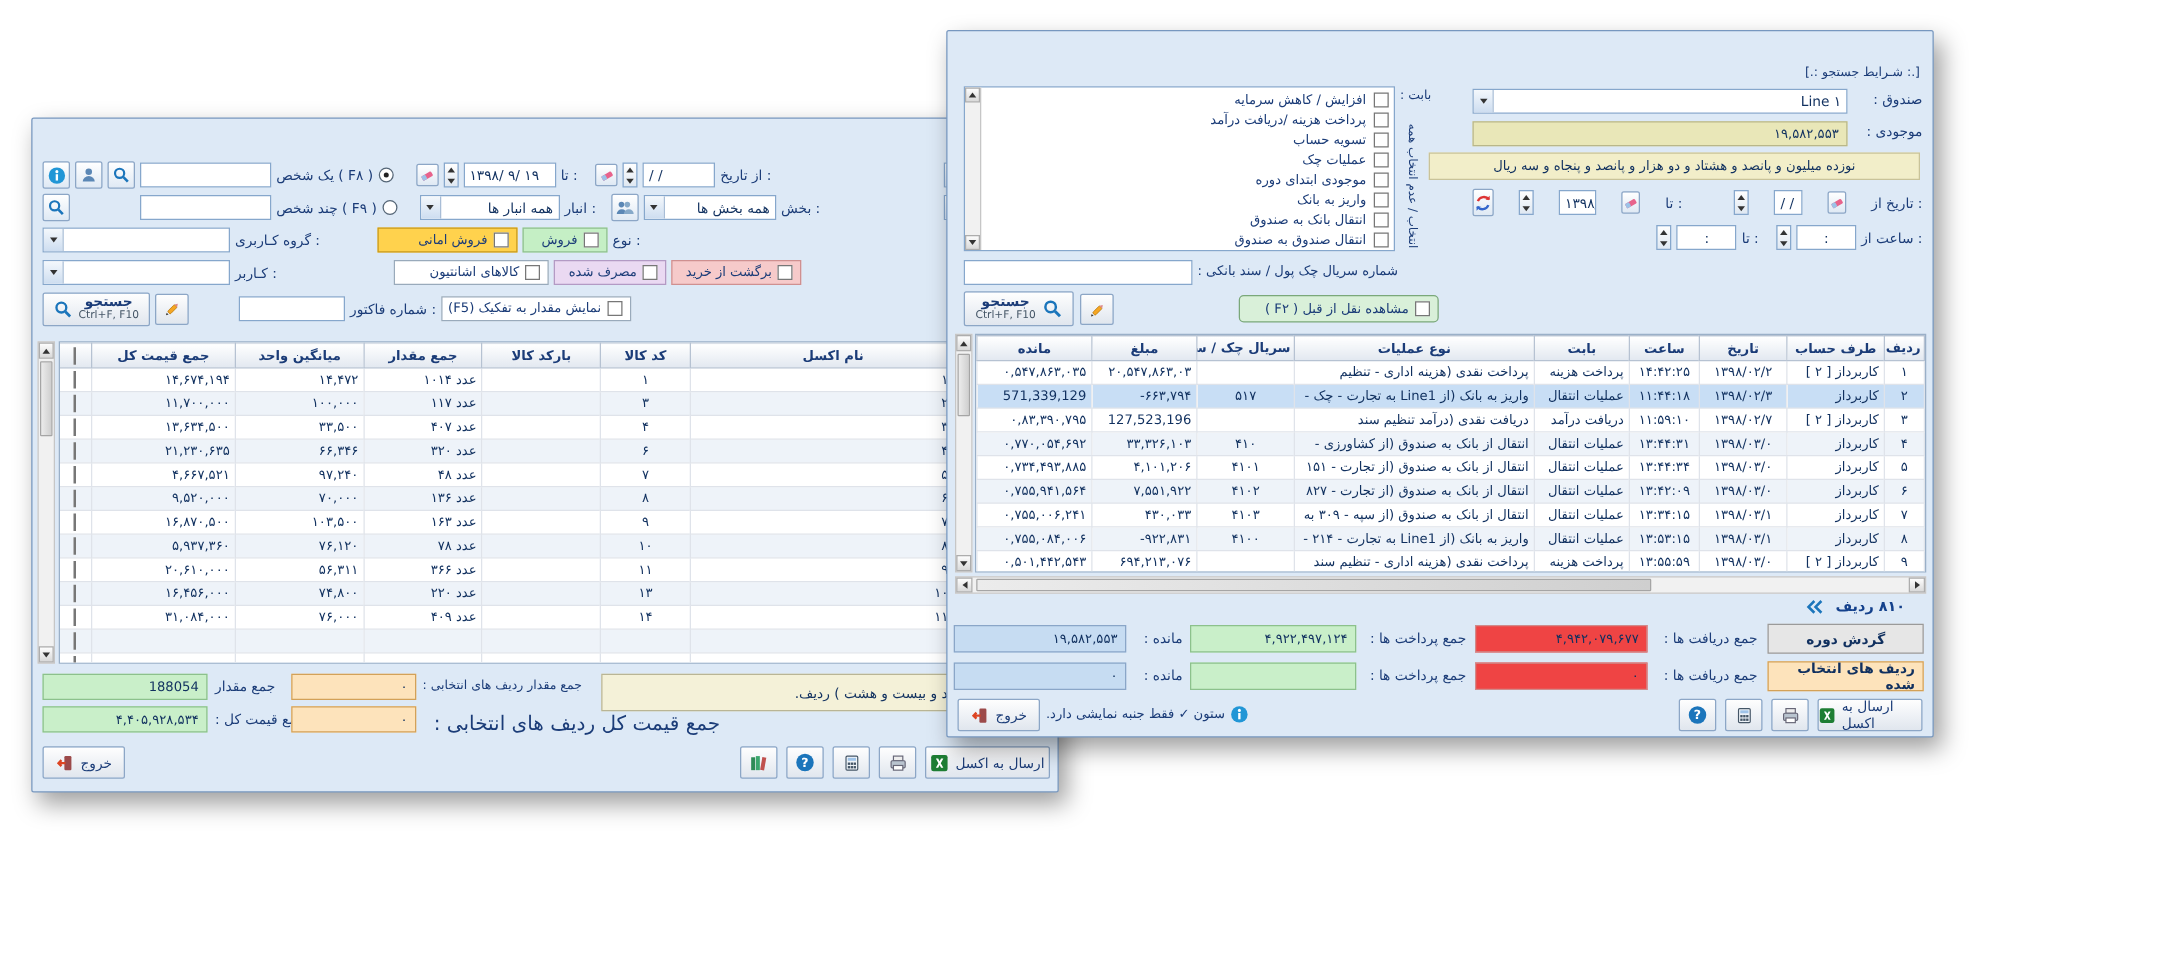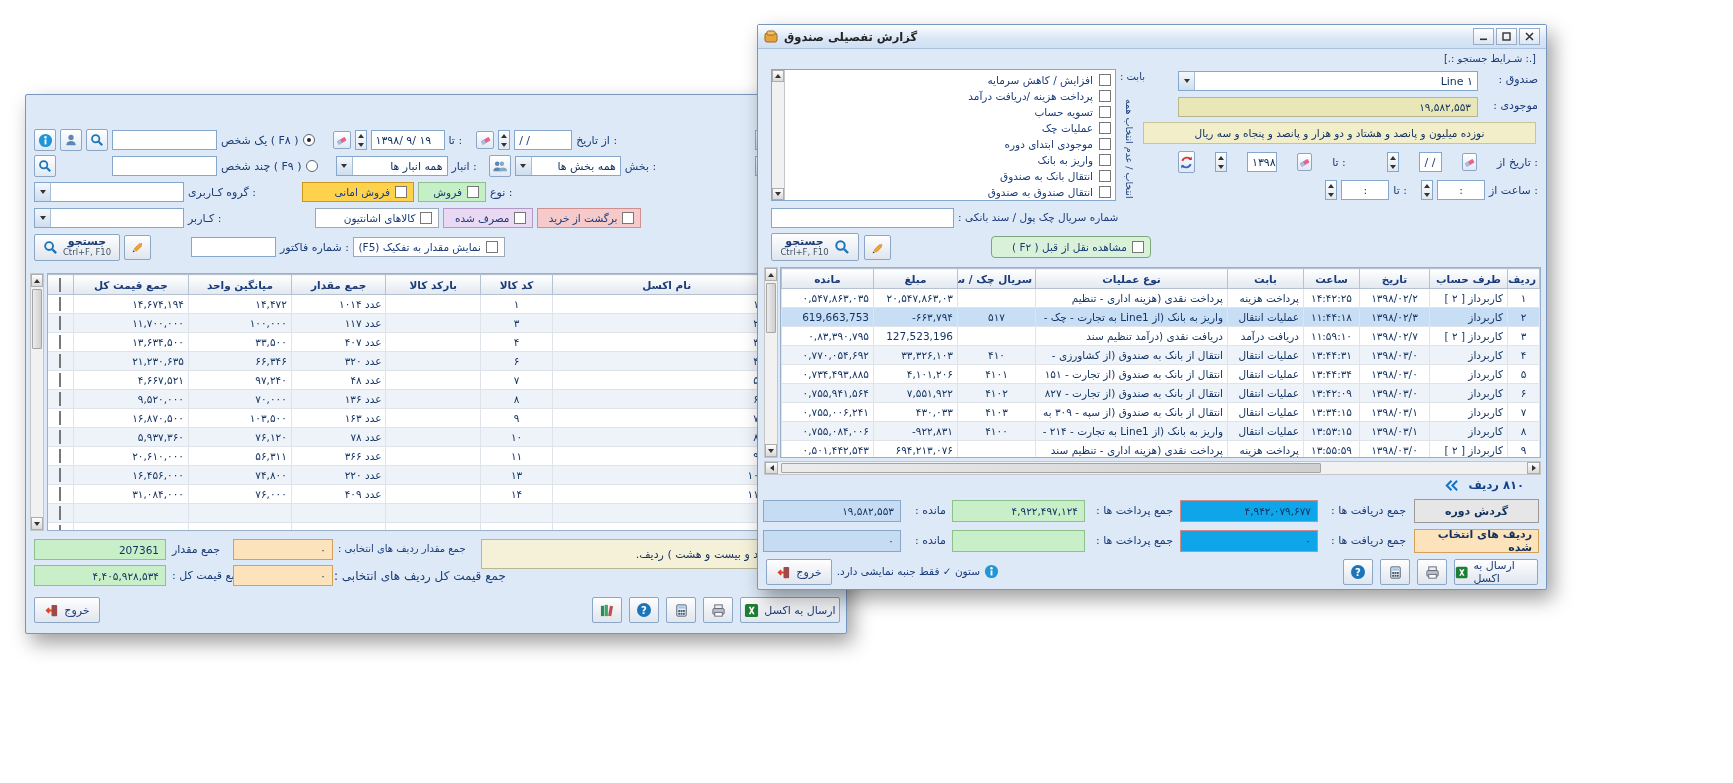--- a/index.html
+++ b/index.html
@@ -40,21 +40,21 @@
 .grid td{border:1px solid #dfe3ea;font-size:10.5px;color:#10305f;height:19px;padding:0 4px;white-space:nowrap;overflow:hidden}
 .grid tr:nth-of-type(even) td{background:#eef3f9}
 .grid tr.sel td{background:#c8def5}
 .tl{direction:ltr}.ar{text-align:right}.ac{text-align:center}.al{text-align:left}
 .sb{position:absolute;background:#f1f1f1;border:1px solid #c6c6c6}
 .sbb{position:absolute;background:linear-gradient(#fdfdfd,#d9d9d9);border:1px solid #adadad;display:flex;align-items:center;justify-content:center}
 .sbt{position:absolute;background:linear-gradient(90deg,#ececec,#cfcfcf);border:1px solid #a5a5a5;border-radius:1px}
 .box{position:absolute;display:flex;align-items:center;padding:0 6px;font-size:11px;color:#10305f}
 .box-green{background:#c9efc9;border:1px solid #8cc18c}
 .box-orange{background:#fde3bb;border:1px solid #d3a158}
-.box-pink{background:#0ea5e9;border:1px solid #d08a8a}
+.box-pink{background:#ef4444;border:1px solid #d08a8a}
 .box-blue{background:#c6dcf2;border:1px solid #8aa6c8}
 .box-yellow{background:#e9e7b8;border:1px solid #b9b78a}
 .box-words{background:#f2eec9;border:1px solid #c9c399;font-size:10.5px;justify-content:center}
 .box-status{background:#f4f1d8;border:1px solid #b9b595}
 .box-gray{background:#e6e6e6;border:1px solid #9a9a9a;justify-content:center;font-weight:bold}
 .vtext{writing-mode:vertical-rl;font-size:9.5px;color:#1b3c78;letter-spacing:1px}
 .num{font-size:10.5px;color:#10305f}
 .srch-txt{display:flex;flex-direction:column;align-items:center;line-height:1.1}
 .srch-txt .b{font-weight:bold;font-size:11px}
 .srch-txt .s2{font-size:8.5px;color:#456}
@@ -444,29 +444,29 @@
               <td class="ar tl num"></td>
               <td class="ac"><span class="cb" style="margin:0 auto"></span></td>
             </tr>
           </tbody>
       </table>
     </div>
 
     <div class="box box-status al" style="left:455px;right:4px;top:444px;height:30px;direction:rtl">
         <span>یا : ۴۲۸ ( چهارصد و بیست و هشت ) ردیف.</span>
       </div>
-    <div class="box box-green num tl" style="left:8px;top:444px;width:132px;height:21px;justify-content:flex-end">207361</div>
+    <div class="box box-green num tl" style="left:8px;top:444px;width:132px;height:21px;justify-content:flex-end">188054</div>
     <span class="lbl" style="position:absolute;left:146px;top:448px">جمع مقدار</span>
     <div class="box box-orange num tl" style="left:207px;top:444px;width:100px;height:21px;justify-content:flex-end">۰</div>
     <span class="lbl" style="position:absolute;left:312px;top:448px;font-size:10px">جمع مقدار ردیف های انتخابی :</span>
 
     <div class="box box-green num tl" style="left:8px;top:470px;width:132px;height:21px;justify-content:flex-end">۴,۴۰۵,۹۲۸,۵۳۴</div>
     <span class="lbl" style="position:absolute;left:146px;top:474px">جمع قیمت کل :</span>
     <div class="box box-orange num tl" style="left:207px;top:470px;width:100px;height:21px;justify-content:flex-end">۰</div>
-    <span class="lbl" style="position:absolute;left:308px;top:474px;font-size:12px">جمع قیمت کل ردیف های انتخابی :</span>
+    <span class="lbl" style="position:absolute;left:321px;top:474px;font-size:16px">جمع قیمت کل ردیف های انتخابی :</span>
 
     <div class="btn" style="position:absolute;left:8px;top:502px;width:66px;height:26px;direction:ltr">
       <svg width="15" height="15" viewBox="0 0 16 16">
           <rect x="8" y="2" width="6" height="12" rx="1" fill="#9c4a4a"></rect>
           <path d="M9 8H3M5.5 5.5L3 8l2.5 2.5" stroke="#d42" stroke-width="2" fill="none"></path>
         </svg>
       <span>خروج</span>
     </div>
     <div style="position:absolute;right:6px;top:502px;display:flex;gap:7px;direction:ltr;align-items:center">
       <span class="btn" style="width:30px;height:26px">
@@ -509,46 +509,20 @@
         <svg width="15" height="15" viewBox="0 0 16 16">
             <rect x="1" y="1" width="14" height="14" rx="2" fill="#1e7e34"></rect>
             <path d="M5 4l2.2 4L5 12h2l1.2-2.4L9.4 12h2L9.2 8l2.2-4h-2L8.2 6.3 7 4z" fill="#fff"></path>
           </svg>
         <span>ارسال به اکسل</span>
       </span>
     </div>
   </section>
 
   <section class="win" style="left:757px;top:24px;width:790px;height:566px;z-index:5">
-    <div class="titlebar">
-      <span>
-          <svg width="14" height="14" viewBox="0 0 14 14">
-            <rect x="1" y="3" width="12" height="9" rx="2" fill="#e8a33d" stroke="#9a6a1a"></rect>
-            <rect x="3" y="1" width="8" height="4" rx="1.5" fill="#f4c169" stroke="#9a6a1a"></rect>
-          </svg>
-        </span>
-      <span class="title">گزارش تفصیلی صندوق</span>
-      <span class="winbtns">
-        <span class="wbtn">
-            <svg width="9" height="9" viewBox="0 0 9 9">
-              <rect x="1" y="6.5" width="7" height="1.6" fill="#333"></rect>
-            </svg>
-          </span>
-        <span class="wbtn">
-            <svg width="9" height="9" viewBox="0 0 9 9">
-              <rect x="1" y="1" width="7" height="7" fill="none" stroke="#333" stroke-width="1.4"></rect>
-            </svg>
-          </span>
-        <span class="wbtn">
-            <svg width="9" height="9" viewBox="0 0 9 9">
-              <path d="M1 1l7 7M8 1L1 8" stroke="#333" stroke-width="1.5"></path>
-            </svg>
-          </span>
-      </span>
-    </div>
 
     <span class="lbl" style="position:absolute;right:10px;top:28px;font-size:10px">[.: شـرایط جستجو :.]</span>
     <span class="lbl" style="position:absolute;right:8px;top:48px">صندوق :</span>
     <div class="combo" style="position:absolute;left:420px;right:68px;top:46px">
         <span class="txt">Line ۱</span>
         <span class="arr">
           <span class="tri-d"></span>
         </span>
       </div>
     <span class="lbl" style="position:absolute;right:8px;top:74px">موجودی :</span>
@@ -760,21 +734,21 @@
 
             <tr class="sel">
               <td class="ac tl num">۲</td>
               <td class="ar">کاربرداز</td>
               <td class="ac tl num">۱۳۹۸/۰۲/۳</td>
               <td class="ac tl num">۱۱:۴۴:۱۸</td>
               <td class="ar">عملیات انتقال</td>
               <td class="ar">واریز به بانک (از Line1 به تجارت - چک -</td>
               <td class="ac tl num">۵۱۷</td>
               <td class="ar tl num">-۶۶۳,۷۹۴</td>
-              <td class="ar tl num">619,663,753</td>
+              <td class="ar tl num">571,339,129</td>
             </tr>
 
             <tr>
               <td class="ac tl num">۳</td>
               <td class="ar">کاربرداز [ ۲ ]</td>
               <td class="ac tl num">۱۳۹۸/۰۲/۷</td>
               <td class="ac tl num">۱۱:۵۹:۱۰</td>
               <td class="ar">دریافت درآمد</td>
               <td class="ar">دریافت نقدی (درآمد تنظیم سند</td>
               <td class="ac tl num"></td>

